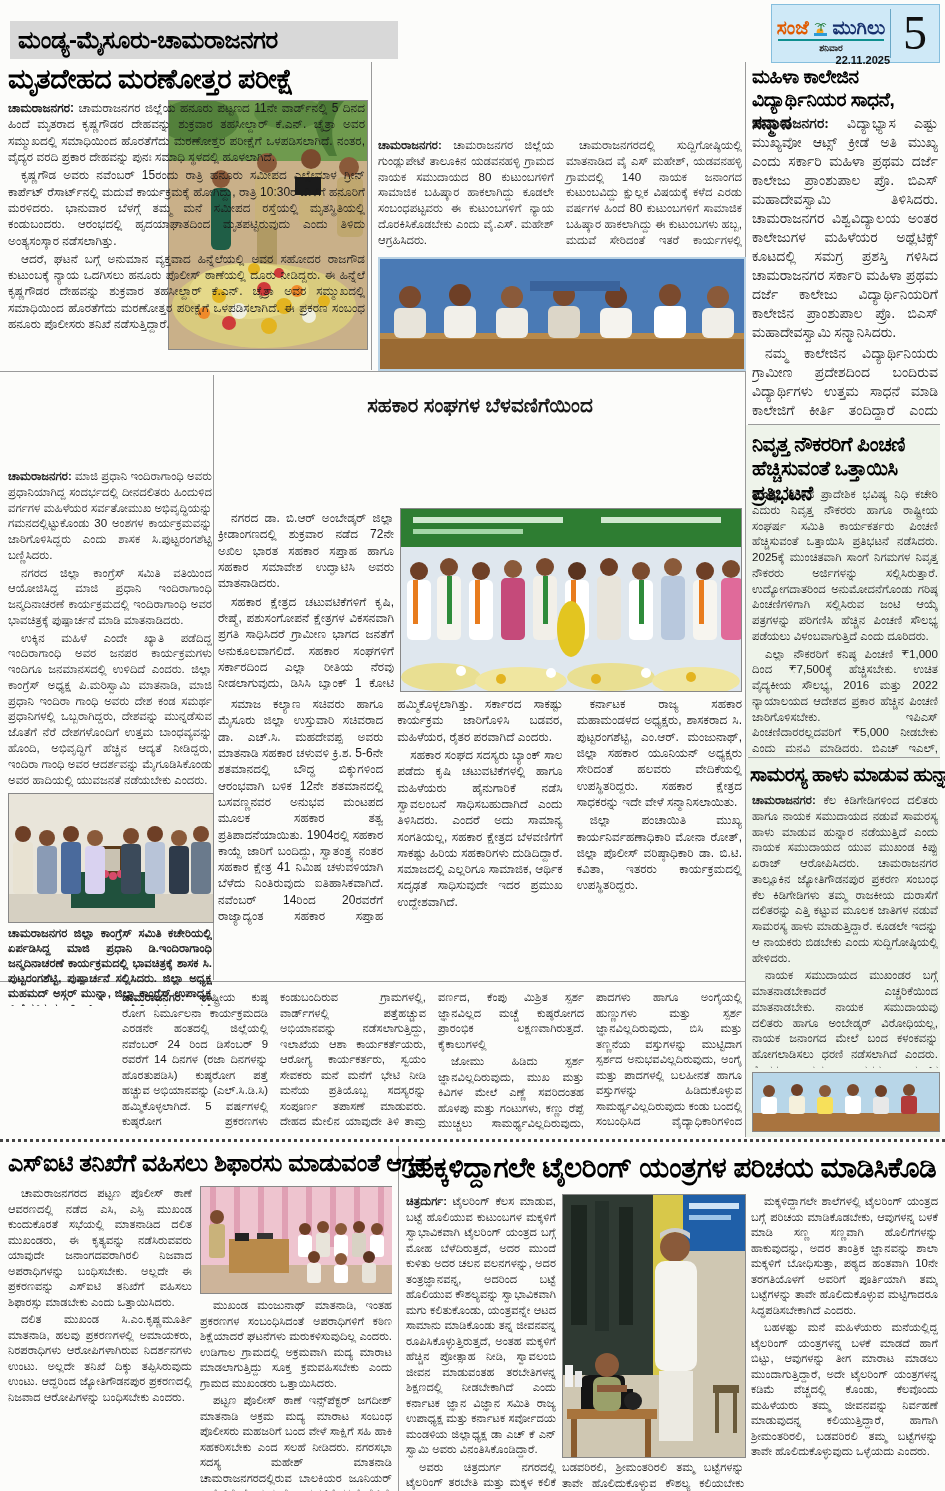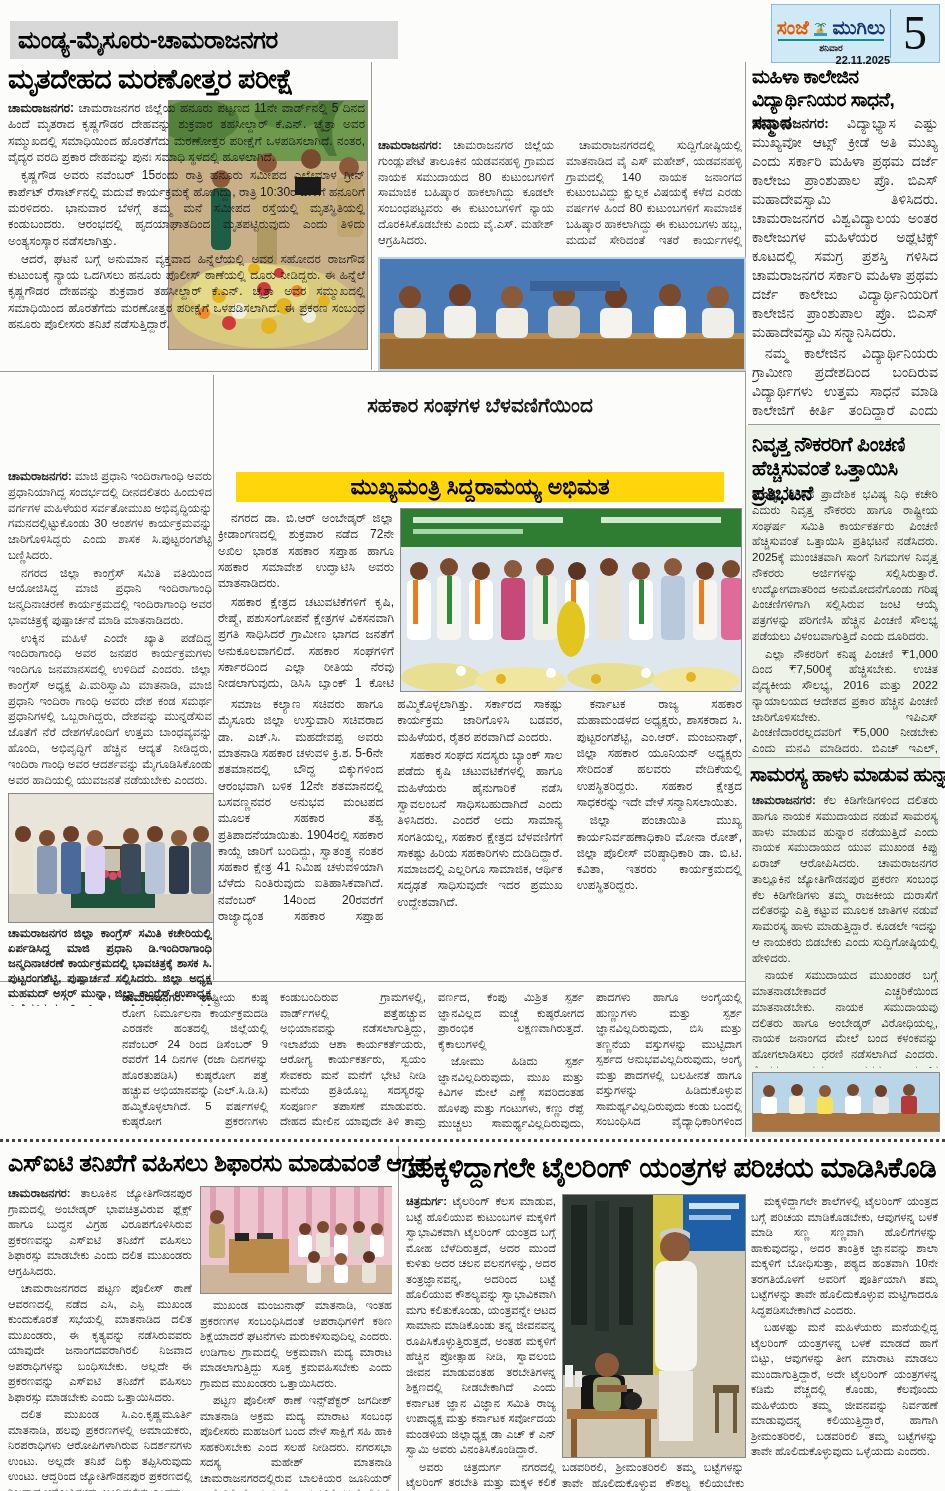--- a/index.html
+++ b/index.html
@@ -219,21 +219,20 @@
         <circle cx="170" cy="44" r="8" fill="#8a5a3a"></circle>
           <rect x="160" y="52" width="20" height="48" rx="4" fill="#2e3a4a"></rect>
         <circle cx="192" cy="40" r="8" fill="#7a4a2e"></circle>
           <rect x="182" y="48" width="20" height="52" rx="4" fill="#6a7a8c"></rect>
       </g>
     </svg>
   </div>
   <div class="abs caption" style="left:8px;top:926px;width:204px;height:80px;">ಚಾಮರಾಜನಗರ ಜಿಲ್ಲಾ ಕಾಂಗ್ರೆಸ್ ಸಮಿತಿ ಕಚೇರಿಯಲ್ಲಿ ಏರ್ಪಡಿಸಿದ್ದ ಮಾಜಿ ಪ್ರಧಾನಿ ಡಿ.ಇಂದಿರಾಗಾಂಧಿ ಜನ್ಮದಿನಾಚರಣೆ ಕಾರ್ಯಕ್ರಮದಲ್ಲಿ ಭಾವಚಿತ್ರಕ್ಕೆ ಶಾಸಕ ಸಿ. ಪುಟ್ಟರಂಗಶೆಟ್ಟಿ, ಪುಷ್ಪಾರ್ಚನೆ ಸಲ್ಲಿಸಿದರು. ಜಿಲ್ಲಾ ಅಧ್ಯಕ್ಷ ಮಹಮದ್ ಅಸ್ಗರ್ ಮುನ್ನಾ, ಜಿಲ್ಲಾ ಕಾಂಗ್ರೆಸ್ ಉಪಾಧ್ಯಕ್ಷ ಬಿ.ಕೆ.ರವಿಕುಮಾರ್, ಜಿಲ್ಲಾ ಕಾಂಗ್ರೆಸ್ ಮಹಿಳಾ ಅಧ್ಯಕ್ಷೆ ನಾಗರತ್ನಾ ಇದ್ದರು.</div>
 
   <div class="abs center" style="left:218px;top:378px;width:524px;font-size:20px;font-weight:bold;margin-top:16px;">ಸಹಕಾರ ಸಂಘಗಳ ಬೆಳವಣಿಗೆಯಿಂದ</div>
-  <div class="abs yellowband center" style="left:236px;top:472px;width:488px;height:30px;font-size:22px;line-height:30px;">ಮುಖ್ಯಮಂತ್ರಿ ಸಿದ್ದರಾಮಯ್ಯ ಅಭಿಮತ</div>
   <div class="abs body" style="left:218px;top:510px;width:176px;height:180px;">
     <span><p>ನಗರದ ಡಾ. ಬಿ.ಆರ್ ಅಂಬೇಡ್ಕರ್ ಜಿಲ್ಲಾ ಕ್ರೀಡಾಂಗಣದಲ್ಲಿ ಶುಕ್ರವಾರ ನಡೆದ 72ನೇ ಅಖಿಲ ಭಾರತ ಸಹಕಾರ ಸಪ್ತಾಹ ಹಾಗೂ ಸಹಕಾರ ಸಮಾವೇಶ ಉದ್ಘಾಟಿಸಿ ಅವರು ಮಾತನಾಡಿದರು.</p><p>ಸಹಕಾರ ಕ್ಷೇತ್ರದ ಚಟುವಟಿಕೆಗಳಿಗೆ ಕೃಷಿ, ರೇಷ್ಮೆ, ಪಶುಸಂಗೋಪನೆ ಕ್ಷೇತ್ರಗಳ ವಿಕಸನವಾಗಿ ಪ್ರಗತಿ ಸಾಧಿಸಿದರೆ ಗ್ರಾಮೀಣ ಭಾಗದ ಜನತೆಗೆ ಅನುಕೂಲವಾಗಲಿದೆ. ಸಹಕಾರ ಸಂಘಗಳಿಗೆ ಸರ್ಕಾರದಿಂದ ಎಲ್ಲಾ ರೀತಿಯ ನೆರವು ನೀಡಲಾಗುವುದು, ಡಿಸಿಸಿ ಬ್ಯಾಂಕ್ 1 ಕೋಟಿ ರೂ. ಲಾಭ ಒಳಪಡಿಸಿದ್ದು, ಸುಮಾರು 1400ಕ್ಕೂ ಹೆಚ್ಚು ಸಹಕಾರ ಸಂಘಗಳು ಕಾರ್ಯನಿರ್ವಹಿಸುತ್ತಿವೆ ಎಂದರು.</p></span>
   </div>
   <div class="abs photo" style="left:400px;top:508px;width:340px;height:182px;">
     <svg viewBox="0 0 340 182">
       <rect width="340" height="182" fill="#dfe7ee"></rect>
       <rect width="340" height="38" fill="#2e7d32"></rect>
       <rect x="12" y="8" width="150" height="6" fill="#cfe8cf"></rect>
       <rect x="12" y="20" width="110" height="5" fill="#a5d6a7"></rect>
       <rect x="200" y="8" width="120" height="6" fill="#cfe8cf"></rect>
@@ -287,21 +286,20 @@
     <span><p>ಸಮಾಜ ಕಲ್ಯಾಣ ಸಚಿವರು ಹಾಗೂ ಮೈಸೂರು ಜಿಲ್ಲಾ ಉಸ್ತುವಾರಿ ಸಚಿವರಾದ ಡಾ. ಎಚ್.ಸಿ. ಮಹದೇವಪ್ಪ ಅವರು ಮಾತನಾಡಿ ಸಹಕಾರ ಚಳುವಳಿ ಕ್ರಿ.ಶ. 5-6ನೇ ಶತಮಾನದಲ್ಲಿ ಬೌದ್ಧ ಬಿಕ್ಕುಗಳಿಂದ ಆರಂಭವಾಗಿ ಬಳಿಕ 12ನೇ ಶತಮಾನದಲ್ಲಿ ಬಸವಣ್ಣನವರ ಅನುಭವ ಮಂಟಪದ ಮೂಲಕ ಸಹಕಾರ ತತ್ವ ಪ್ರತಿಪಾದನೆಯಾಯಿತು. 1904ರಲ್ಲಿ ಸಹಕಾರ ಕಾಯ್ದೆ ಜಾರಿಗೆ ಬಂದಿದ್ದು, ಸ್ವಾತಂತ್ರ್ಯ ನಂತರ ಸಹಕಾರ ಕ್ಷೇತ್ರ 41 ನಿಮಿಷ ಚಳುವಳಿಯಾಗಿ ಬೆಳೆದು ನಿಂತಿರುವುದು ಐತಿಹಾಸಿಕವಾಗಿದೆ. ನವೆಂಬರ್ 14ರಿಂದ 20ರವರೆಗೆ ರಾಜ್ಯಾದ್ಯಂತ ಸಹಕಾರ ಸಪ್ತಾಹ ಹಮ್ಮಿಕೊಳ್ಳಲಾಗಿತ್ತು. ಸರ್ಕಾರದ ಸಾಕಷ್ಟು ಕಾರ್ಯಕ್ರಮ ಜಾರಿಗೊಳಿಸಿ ಬಡವರ, ಮಹಿಳೆಯರ, ರೈತರ ಪರವಾಗಿದೆ ಎಂದರು.</p><p>ಸಹಕಾರ ಸಂಘದ ಸದಸ್ಯರು ಬ್ಯಾಂಕ್ ಸಾಲ ಪಡೆದು ಕೃಷಿ ಚಟುವಟಿಕೆಗಳಲ್ಲಿ ಹಾಗೂ ಮಹಿಳೆಯರು ಹೈನುಗಾರಿಕೆ ನಡೆಸಿ ಸ್ವಾವಲಂಬನೆ ಸಾಧಿಸಬಹುದಾಗಿದೆ ಎಂದು ತಿಳಿಸಿದರು. ಎಂದರೆ ಅದು ಸಾಮಾನ್ಯ ಸಂಗತಿಯಲ್ಲ, ಸಹಕಾರ ಕ್ಷೇತ್ರದ ಬೆಳವಣಿಗೆಗೆ ಸಾಕಷ್ಟು ಹಿರಿಯ ಸಹಕಾರಿಗಳು ದುಡಿದಿದ್ದಾರೆ. ಸಮಾಜದಲ್ಲಿ ಎಲ್ಲರಿಗೂ ಸಾಮಾಜಿಕ, ಆರ್ಥಿಕ ಸದೃಢತೆ ಸಾಧಿಸುವುದೇ ಇದರ ಪ್ರಮುಖ ಉದ್ದೇಶವಾಗಿದೆ.</p><p>ಕರ್ನಾಟಕ ರಾಜ್ಯ ಸಹಕಾರ ಮಹಾಮಂಡಳದ ಅಧ್ಯಕ್ಷರು, ಶಾಸಕರಾದ ಸಿ. ಪುಟ್ಟರಂಗಶೆಟ್ಟಿ, ಎಂ.ಆರ್. ಮಂಜುನಾಥ್, ಜಿಲ್ಲಾ ಸಹಕಾರ ಯೂನಿಯನ್ ಅಧ್ಯಕ್ಷರು ಸೇರಿದಂತೆ ಹಲವರು ವೇದಿಕೆಯಲ್ಲಿ ಉಪಸ್ಥಿತರಿದ್ದರು. ಸಹಕಾರ ಕ್ಷೇತ್ರದ ಸಾಧಕರನ್ನು ಇದೇ ವೇಳೆ ಸನ್ಮಾನಿಸಲಾಯಿತು.</p><p>ಜಿಲ್ಲಾ ಪಂಚಾಯಿತಿ ಮುಖ್ಯ ಕಾರ್ಯನಿರ್ವಹಣಾಧಿಕಾರಿ ಮೋನಾ ರೋತ್, ಜಿಲ್ಲಾ ಪೊಲೀಸ್ ವರಿಷ್ಠಾಧಿಕಾರಿ ಡಾ. ಬಿ.ಟಿ. ಕವಿತಾ, ಇತರರು ಕಾರ್ಯಕ್ರಮದಲ್ಲಿ ಉಪಸ್ಥಿತರಿದ್ದರು.</p></span>
   </div>
 
   <div class="abs body cols4" style="left:122px;top:990px;width:620px;height:142px;font-size:11.4px;">
     <p class="lead"><span class="dateline">ಚಾಮರಾಜನಗರ:</span> <span>ರಾಷ್ಟ್ರೀಯ ಕುಷ್ಠ ರೋಗ ನಿರ್ಮೂಲನಾ ಕಾರ್ಯಕ್ರಮದಡಿ ಎರಡನೇ ಹಂತದಲ್ಲಿ ಜಿಲ್ಲೆಯಲ್ಲಿ ನವೆಂಬರ್ 24 ರಿಂದ ಡಿಸೆಂಬರ್ 9 ರವರೆಗೆ 14 ದಿನಗಳ (ರಜಾ ದಿನಗಳನ್ನು ಹೊರತುಪಡಿಸಿ) ಕುಷ್ಠರೋಗ ಪತ್ತೆ ಹಚ್ಚುವ ಅಭಿಯಾನವನ್ನು (ಎಲ್.ಸಿ.ಡಿ.ಸಿ) ಹಮ್ಮಿಕೊಳ್ಳಲಾಗಿದೆ. 5 ವರ್ಷಗಳಲ್ಲಿ ಕುಷ್ಠರೋಗ ಪ್ರಕರಣಗಳು ಕಂಡುಬಂದಿರುವ ಗ್ರಾಮಗಳಲ್ಲಿ, ವಾರ್ಡ್‌ಗಳಲ್ಲಿ ಪತ್ತೆಹಚ್ಚುವ ಅಭಿಯಾನವನ್ನು ನಡೆಸಲಾಗುತ್ತಿದ್ದು, ಇಲಾಖೆಯ ಆಶಾ ಕಾರ್ಯಕರ್ತೆಯರು, ಆರೋಗ್ಯ ಕಾರ್ಯಕರ್ತರು, ಸ್ವಯಂ ಸೇವಕರು ಮನೆ ಮನೆಗೆ ಭೇಟಿ ನೀಡಿ ಮನೆಯ ಪ್ರತಿಯೊಬ್ಬ ಸದಸ್ಯರನ್ನು ಸಂಪೂರ್ಣ ತಪಾಸಣೆ ಮಾಡುವರು. ದೇಹದ ಮೇಲಿನ ಯಾವುದೇ ತಿಳಿ ತಾಮ್ರ ವರ್ಣದ, ಕೆಂಪು ಮಿಶ್ರಿತ ಸ್ಪರ್ಶ ಜ್ಞಾನವಿಲ್ಲದ ಮಚ್ಚೆ ಕುಷ್ಠರೋಗದ ಪ್ರಾರಂಭಿಕ ಲಕ್ಷಣವಾಗಿರುತ್ತದೆ. ಕೈಕಾಲುಗಳಲ್ಲಿ</span></p>
     <span><p>ಜೋಮು ಹಿಡಿದು ಸ್ಪರ್ಶ ಜ್ಞಾನವಿಲ್ಲದಿರುವುದು, ಮುಖ ಮತ್ತು ಕಿವಿಗಳ ಮೇಲೆ ಎಣ್ಣೆ ಸವರಿದಂತಹ ಹೊಳಪು ಮತ್ತು ಗಂಟುಗಳು, ಕಣ್ಣು ರೆಪ್ಪೆ ಮುಚ್ಚಲು ಸಾಮರ್ಥ್ಯವಿಲ್ಲದಿರುವುದು, ಪಾದಗಳು ಹಾಗೂ ಅಂಗೈಯಲ್ಲಿ ಹುಣ್ಣುಗಳು ಮತ್ತು ಸ್ಪರ್ಶ ಜ್ಞಾನವಿಲ್ಲದಿರುವುದು, ಬಿಸಿ ಮತ್ತು ತಣ್ಣನೆಯ ವಸ್ತುಗಳನ್ನು ಮುಟ್ಟಿದಾಗ ಸ್ಪರ್ಶದ ಅನುಭವವಿಲ್ಲದಿರುವುದು, ಅಂಗೈ ಮತ್ತು ಪಾದಗಳಲ್ಲಿ ಬಲಹೀನತೆ ಹಾಗೂ ವಸ್ತುಗಳನ್ನು ಹಿಡಿದುಕೊಳ್ಳುವ ಸಾಮರ್ಥ್ಯವಿಲ್ಲದಿರುವುದು ಕಂಡು ಬಂದಲ್ಲಿ ಸಂಬಂಧಿಸಿದ ವೈದ್ಯಾಧಿಕಾರಿಗಳಿಂದ ತಪಾಸಣೆಗೆ ಒಳಪಡಿಸಿ, ದೃಢಪಟ್ಟ ಪ್ರಕರಣಗಳಿಗೆ ಚಿಕಿತ್ಸೆಯನ್ನು ಕೊಡಿಸಲಾಗುತ್ತದೆ.</p></span>
   </div>
 
   <div class="abs headline" style="left:8px;top:1150px;width:386px;font-size:24px;white-space:nowrap;">ಎಸ್‌ಐಟಿ ತನಿಖೆಗೆ ವಹಿಸಲು ಶಿಫಾರಸು ಮಾಡುವಂತೆ ಆಗ್ರಹ</div>
   <div class="abs body" style="left:8px;top:1186px;width:184px;height:305px;font-size:11.4px;">
-    <p class="lead"><span class="dateline">ಚಾಮರಾಜನಗರ:</span> <span>ತಾಲೂಕಿನ ಜ್ಯೋತಿಗೌಡನಪುರ ಗ್ರಾಮದಲ್ಲಿ ಅಂಬೇಡ್ಕರ್ ಭಾವಚಿತ್ರವಿರುವ ಫ್ಲೆಕ್ಸ್ ಹಾಗೂ ಬುದ್ಧನ ವಿಗ್ರಹ ವಿರೂಪಗೊಳಿಸಿರುವ ಪ್ರಕರಣವನ್ನು ಎಸ್‌ಐಟಿ ತನಿಖೆಗೆ ವಹಿಸಲು ಶಿಫಾರಸ್ಸು ಮಾಡಬೇಕು ಎಂದು ದಲಿತ ಮುಖಂಡರು ಆಗ್ರಹಿಸಿದರು.</span></p>
     <span><p>ಚಾಮರಾಜನಗರದ ಪಟ್ಟಣ ಪೊಲೀಸ್ ಠಾಣೆ ಆವರಣದಲ್ಲಿ ನಡೆದ ಎಸಿ, ಎಸ್ಪಿ ಮುಖಂಡ ಕುಂದುಕೊರತೆ ಸಭೆಯಲ್ಲಿ ಮಾತನಾಡಿದ ದಲಿತ ಮುಖಂಡರು, ಈ ಕೃತ್ಯವನ್ನು ನಡೆಸಿರುವವರು ಯಾವುದೇ ಜನಾಂಗದವರಾಗಿರಲಿ ನಿಜವಾದ ಅಪರಾಧಿಗಳನ್ನು ಬಂಧಿಸಬೇಕು. ಅಲ್ಲದೇ ಈ ಪ್ರಕರಣವನ್ನು ಎಸ್‌ಐಟಿ ತನಿಖೆಗೆ ವಹಿಸಲು ಶಿಫಾರಸ್ಸು ಮಾಡಬೇಕು ಎಂದು ಒತ್ತಾಯಿಸಿದರು.</p><p>ದಲಿತ ಮುಖಂಡ ಸಿ.ಎಂ.ಕೃಷ್ಣಮೂರ್ತಿ ಮಾತನಾಡಿ, ಹಲವು ಪ್ರಕರಣಗಳಲ್ಲಿ ಅಮಾಯಕರು, ನಿರಪರಾಧಿಗಳು ಆರೋಪಿಗಳಾಗಿರುವ ನಿದರ್ಶನಗಳು ಉಂಟು. ಅಲ್ಲದೇ ತನಿಖೆ ದಿಕ್ಕು ತಪ್ಪಿಸಿರುವುದು ಉಂಟು. ಆದ್ದರಿಂದ ಜ್ಯೋತಿಗೌಡನಪುರ ಪ್ರಕರಣದಲ್ಲಿ ನಿಜವಾದ ಆರೋಪಿಗಳನ್ನು ಬಂಧಿಸಬೇಕು ಎಂದರು.</p></span>
   </div>
   <div class="abs" style="left:200px;top:1186px;width:192px;height:305px;overflow:hidden;">
     <div class="photo" style="width:192px;height:106px;margin-bottom:4px;">
       <svg viewBox="0 0 192 106">
         <rect width="192" height="106" fill="#eec4cf"></rect>
         <g stroke="#e0a0b4" stroke-width="6">
           <line x1="12" y1="0" x2="12" y2="60"></line>
             <line x1="36" y1="0" x2="36" y2="60"></line>
           <line x1="60" y1="0" x2="60" y2="60"></line>

